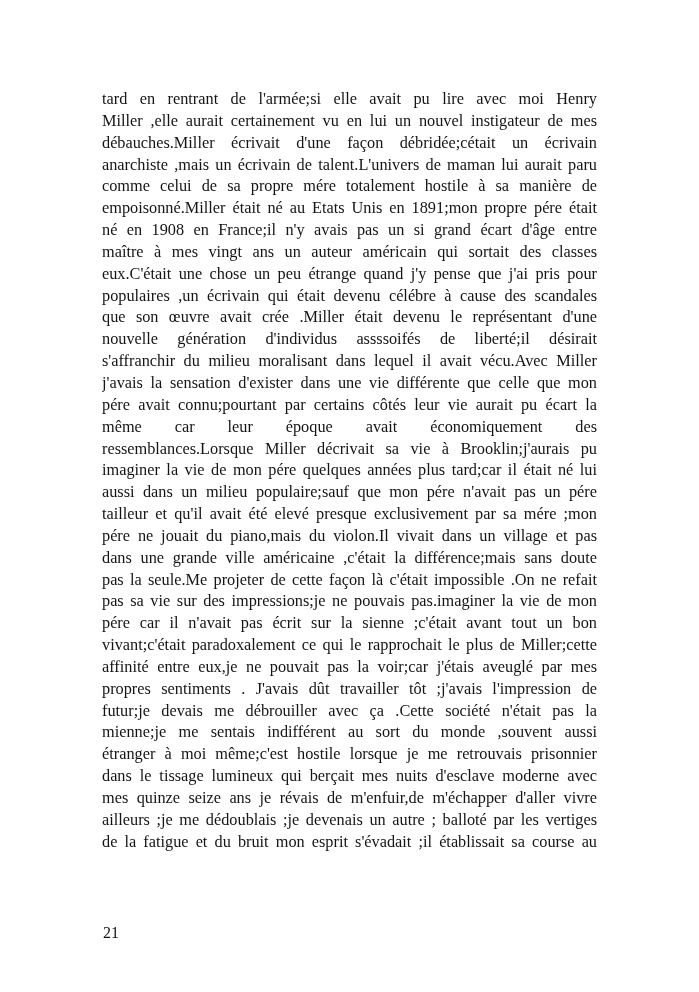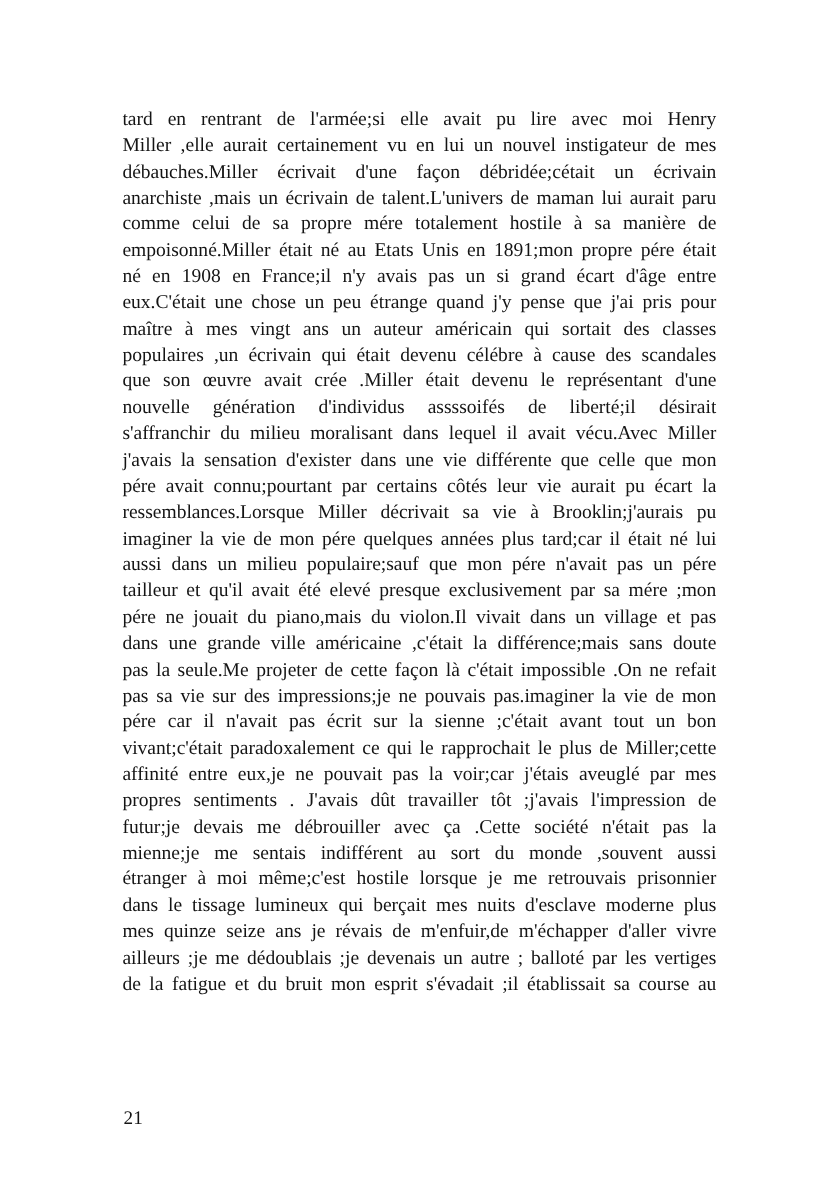--- a/index.html
+++ b/index.html
@@ -51,42 +51,43 @@
 
 <div class="page">
   <div class="text-block">
     <div class="text-line">tard en rentrant de l'armée;si elle avait pu lire avec moi  Henry</div>
     <div class="text-line">Miller ,elle aurait certainement vu en lui un nouvel instigateur de mes</div>
     <div class="text-line">débauches.Miller écrivait d'une façon débridée;cétait un écrivain</div>
     <div class="text-line">anarchiste ,mais un écrivain de talent.L'univers de maman lui aurait paru</div>
     <div class="text-line">comme celui de sa propre mére totalement hostile à sa manière de</div>
     <div class="text-line">empoisonné.Miller était né au Etats Unis en 1891;mon propre pére était</div>
     <div class="text-line">né en 1908 en France;il n'y avais pas un si grand écart d'âge entre</div>
+    <div class="text-line">maître à mes vingt ans un auteur américain qui sortait des classes</div>
     <div class="text-line">eux.C'était une chose un peu étrange quand j'y pense que j'ai pris  pour</div>
-    <div class="text-line">maître à mes vingt ans un auteur américain qui sortait des classes</div>
     <div class="text-line">populaires ,un écrivain qui était devenu célébre à cause des scandales</div>
     <div class="text-line">que son œuvre avait crée .Miller était devenu le représentant  d'une</div>
     <div class="text-line">nouvelle génération d'individus assssoifés de liberté;il désirait</div>
     <div class="text-line">s'affranchir du milieu moralisant dans lequel il avait vécu.Avec Miller</div>
     <div class="text-line">j'avais la sensation d'exister dans une vie différente que celle que  mon</div>
     <div class="text-line">pére avait connu;pourtant par certains côtés leur vie aurait pu écart la</div>
+    <div class="text-line">même car leur époque avait économiquement des</div>
     <div class="text-line">ressemblances.Lorsque Miller décrivait sa vie à Brooklin;j'aurais pu</div>
     <div class="text-line">imaginer la vie de  mon pére quelques années plus tard;car il était né lui</div>
     <div class="text-line">aussi dans un milieu populaire;sauf que mon pére n'avait pas un pére</div>
     <div class="text-line">tailleur et qu'il avait été elevé presque exclusivement par sa mére ;mon</div>
     <div class="text-line">pére ne jouait du piano,mais du violon.Il vivait dans un  village et pas</div>
     <div class="text-line">dans une grande ville américaine ,c'était la différence;mais sans doute</div>
     <div class="text-line">pas la seule.Me projeter de cette façon là c'était impossible .On ne refait</div>
     <div class="text-line">pas sa vie sur des impressions;je ne pouvais pas.imaginer la vie de mon</div>
     <div class="text-line">pére car il n'avait pas écrit sur la sienne ;c'était avant tout un bon</div>
     <div class="text-line">vivant;c'était paradoxalement ce qui le rapprochait le plus de Miller;cette</div>
     <div class="text-line">affinité entre eux,je ne pouvait pas la voir;car j'étais aveuglé par mes</div>
     <div class="text-line">propres sentiments . J'avais dût travailler tôt ;j'avais l'impression de</div>
     <div class="text-line">futur;je devais me débrouiller avec ça .Cette  société n'était pas la</div>
     <div class="text-line">mienne;je me sentais  indifférent au sort du monde ,souvent aussi</div>
     <div class="text-line">étranger à moi même;c'est hostile  lorsque je me retrouvais  prisonnier</div>
-    <div class="text-line">dans le tissage lumineux qui berçait mes nuits d'esclave moderne plus</div>
+    <div class="text-line">dans le tissage lumineux qui berçait mes nuits d'esclave moderne avec</div>
     <div class="text-line">mes quinze seize ans je révais de m'enfuir,de m'échapper d'aller vivre</div>
     <div class="text-line">ailleurs ;je me dédoublais ;je devenais un autre ; balloté par les vertiges</div>
     <div class="text-line">de la fatigue et du bruit  mon esprit s'évadait ;il établissait sa course au</div>
   </div>
   <div class="page-number">21</div>
 </div>
 
 </body></html>

